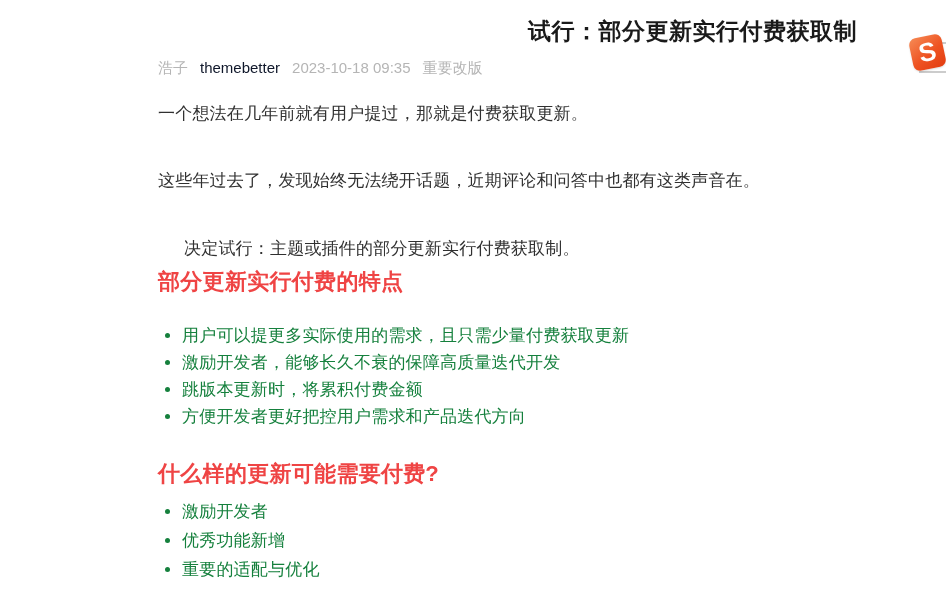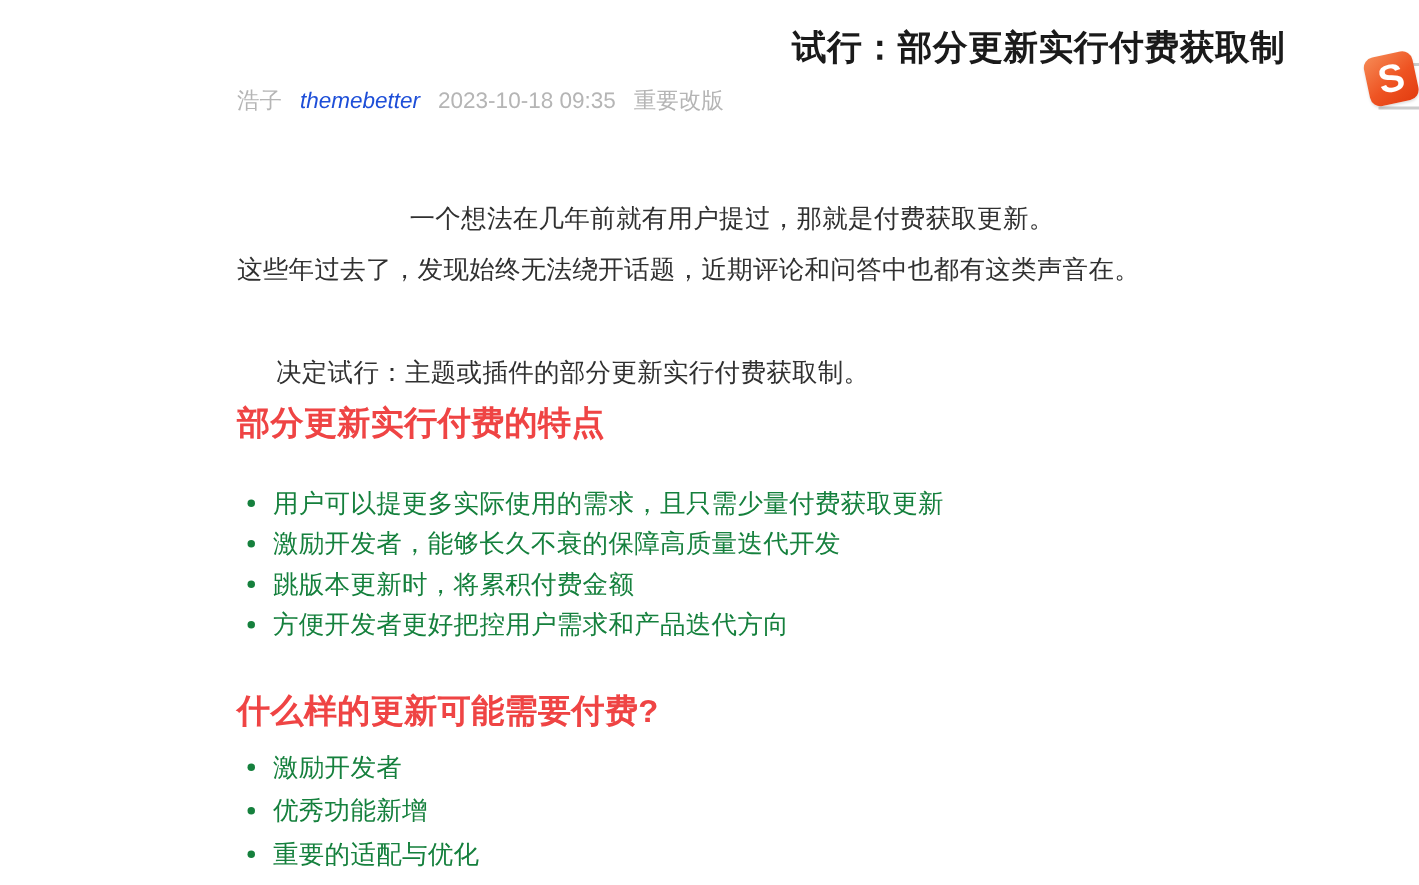--- a/index.html
+++ b/index.html
@@ -12,27 +12,27 @@
   .title{
     left:157px;top:15px;width:700px;
     font-size:23px;font-weight:bold;color:#1a1a1a;
     line-height:32px;letter-spacing:0.5px;text-align:right;
   }
   .meta{
     left:158px;top:58px;width:700px;
     font-size:15px;color:#b5b5b5;line-height:20px;
   }
   .meta span{margin-right:12px;}
-  .meta .account{color:#1d4ed8;cursor:pointer;font-style:italic;}
+  .meta .account{color:#0f172a;cursor:pointer;}
   .para{
     left:158px;width:660px;
     font-size:17px;color:#303030;line-height:27px;
     margin:0;letter-spacing:0.2px;
   }
-  .p1{top:132px;text-align:center;} .p2{top:168px;font-family:Liberation Mono, monospace;} .p3{top:235px;margin-left:26px;}
+  .p1{top:100px;} .p2{top:168px;font-family:Liberation Mono, monospace;} .p3{top:235px;margin-left:26px;}
   .sec-h{
     left:158px;width:660px;margin:0;
     font-size:22px;font-weight:bold;color:#ef4444;
     line-height:26px;letter-spacing:0.3px;
   }
   .h1{top:269px;} .h2{top:463px;font-family:Liberation Mono, monospace;}
   ul.blist{
     left:158px;width:680px;margin:0;padding:0 0 0 24px;
     font-size:17px;color:#15803d;list-style:disc;
   }

